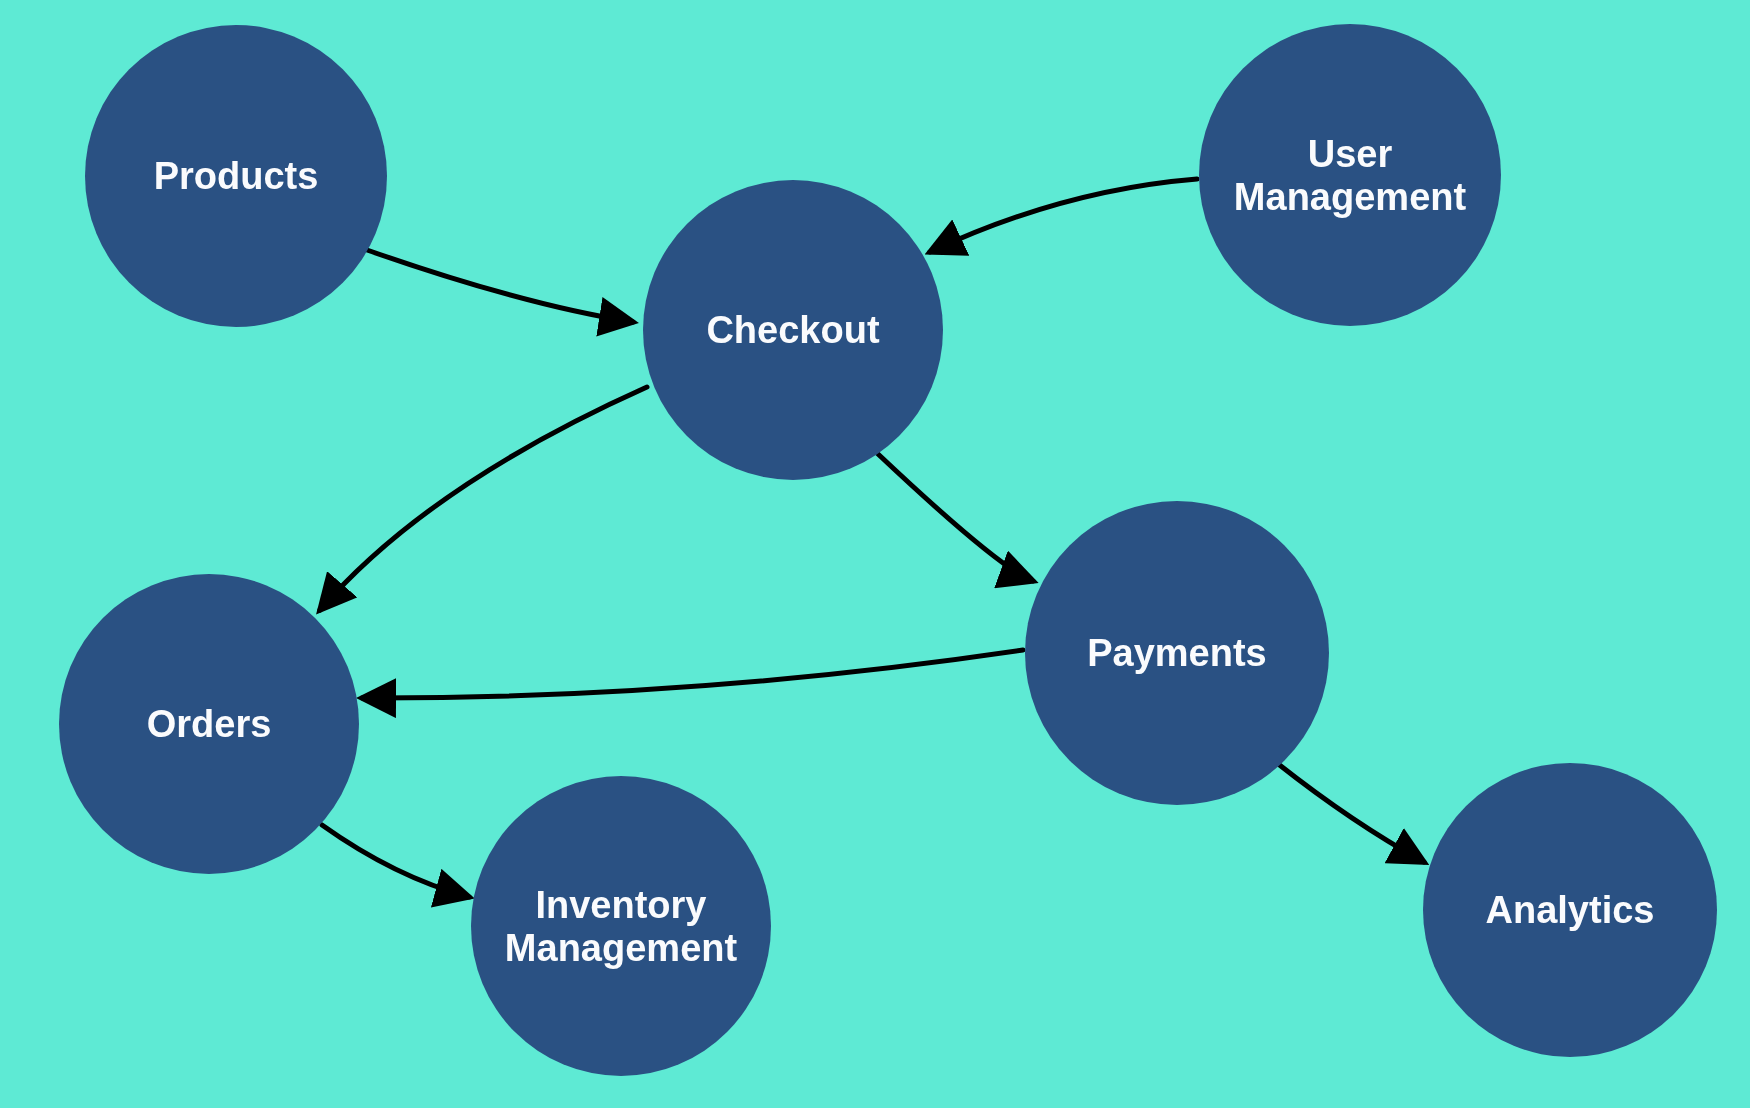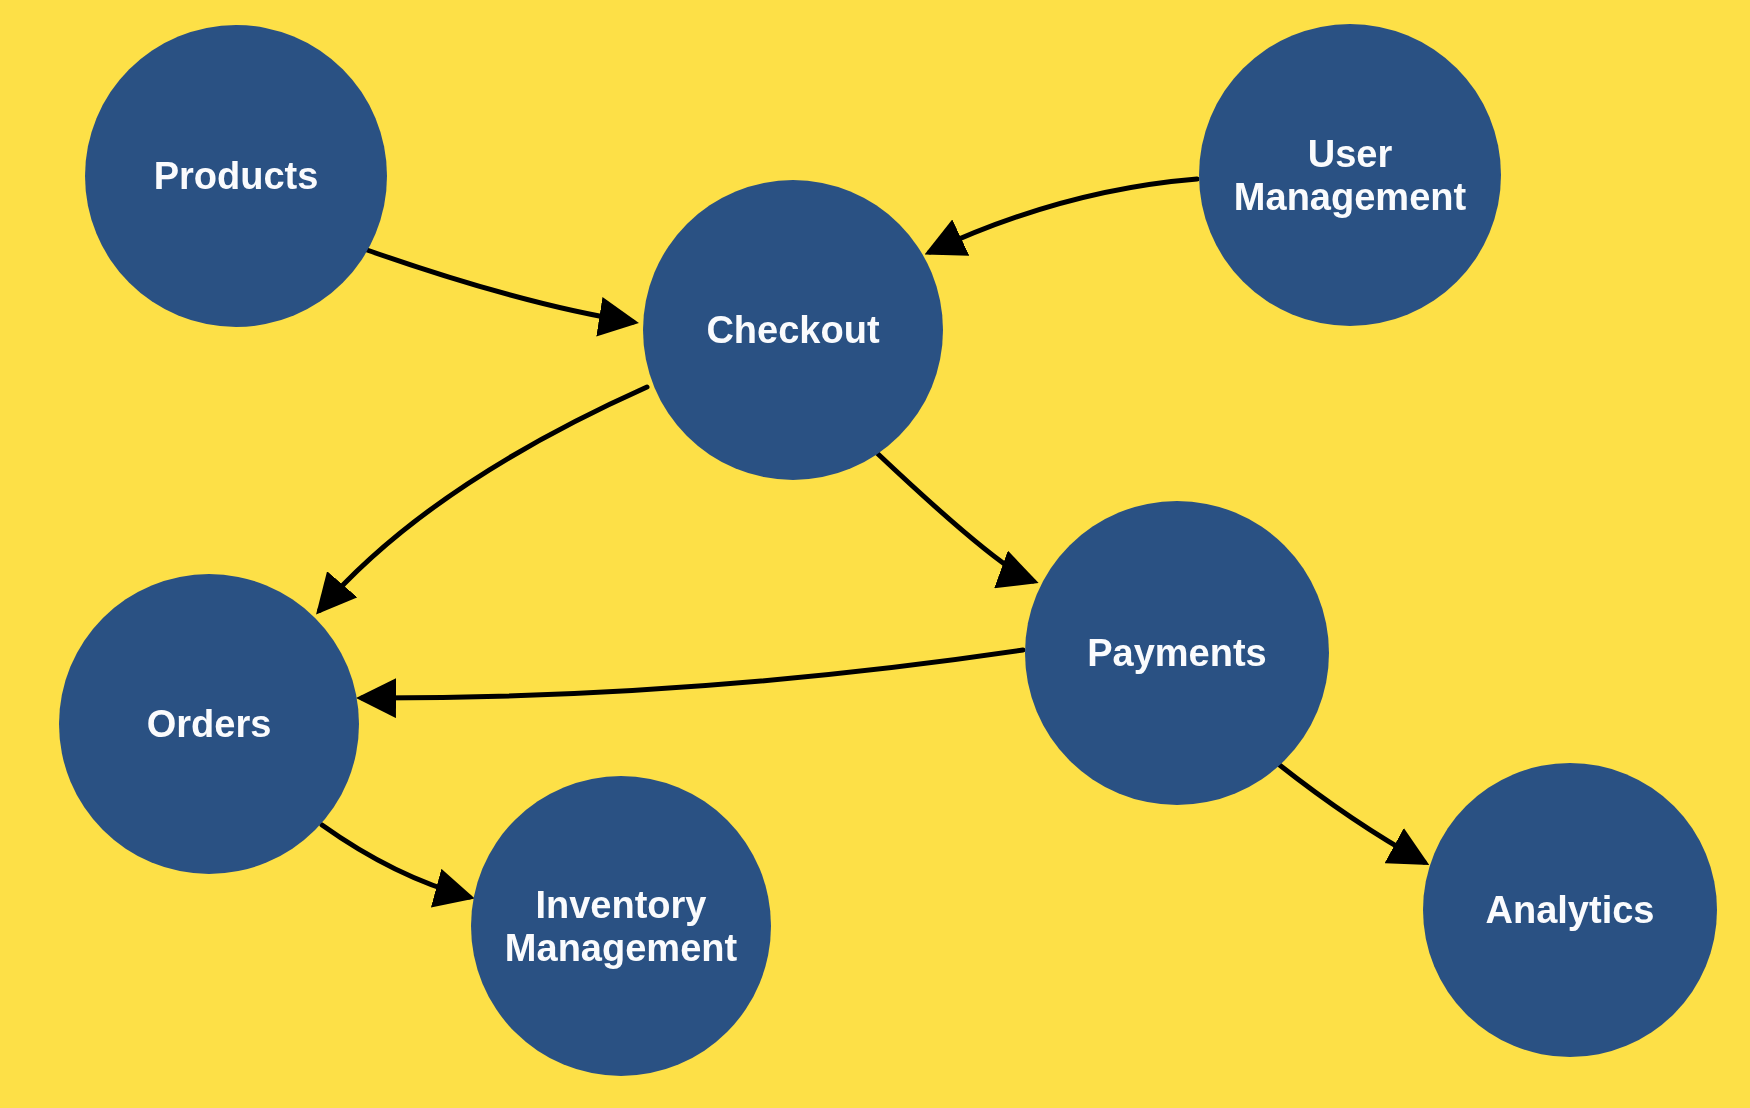--- a/index.html
+++ b/index.html
@@ -27,21 +27,21 @@
   .node-label {
     font-family: "Liberation Sans", "DejaVu Sans", sans-serif;
     font-weight: bold;
     text-anchor: middle;
     pointer-events: none;
   }
 </style>
 </head>
 <body>
 
-<div class="stage" style="background: #fde047;">
+<div class="stage" style="background: #5eead4;">
   <svg width="1750" height="1108" viewBox="0 0 1750 1108" xmlns="http://www.w3.org/2000/svg">
     <defs>
       <marker id="arrowhead" viewBox="0 0 10 10" refX="8.5" refY="5" markerWidth="8" markerHeight="8" orient="auto">
         <path d="M 0 0 L 10 5 L 0 10 z" fill="#000000"></path>
       </marker>
     </defs>
     <g>
         <path class="edge-path" d="M 367 250 Q 524 305 633 322" stroke="#000000" stroke-width="5" marker-end="url(#arrowhead)"></path>
         <path class="edge-path" d="M 1197 179 Q 1062 190 930 252" stroke="#000000" stroke-width="5" marker-end="url(#arrowhead)"></path>
         <path class="edge-path" d="M 878 454 Q 1000 569 1033 581" stroke="#000000" stroke-width="5" marker-end="url(#arrowhead)"></path>

